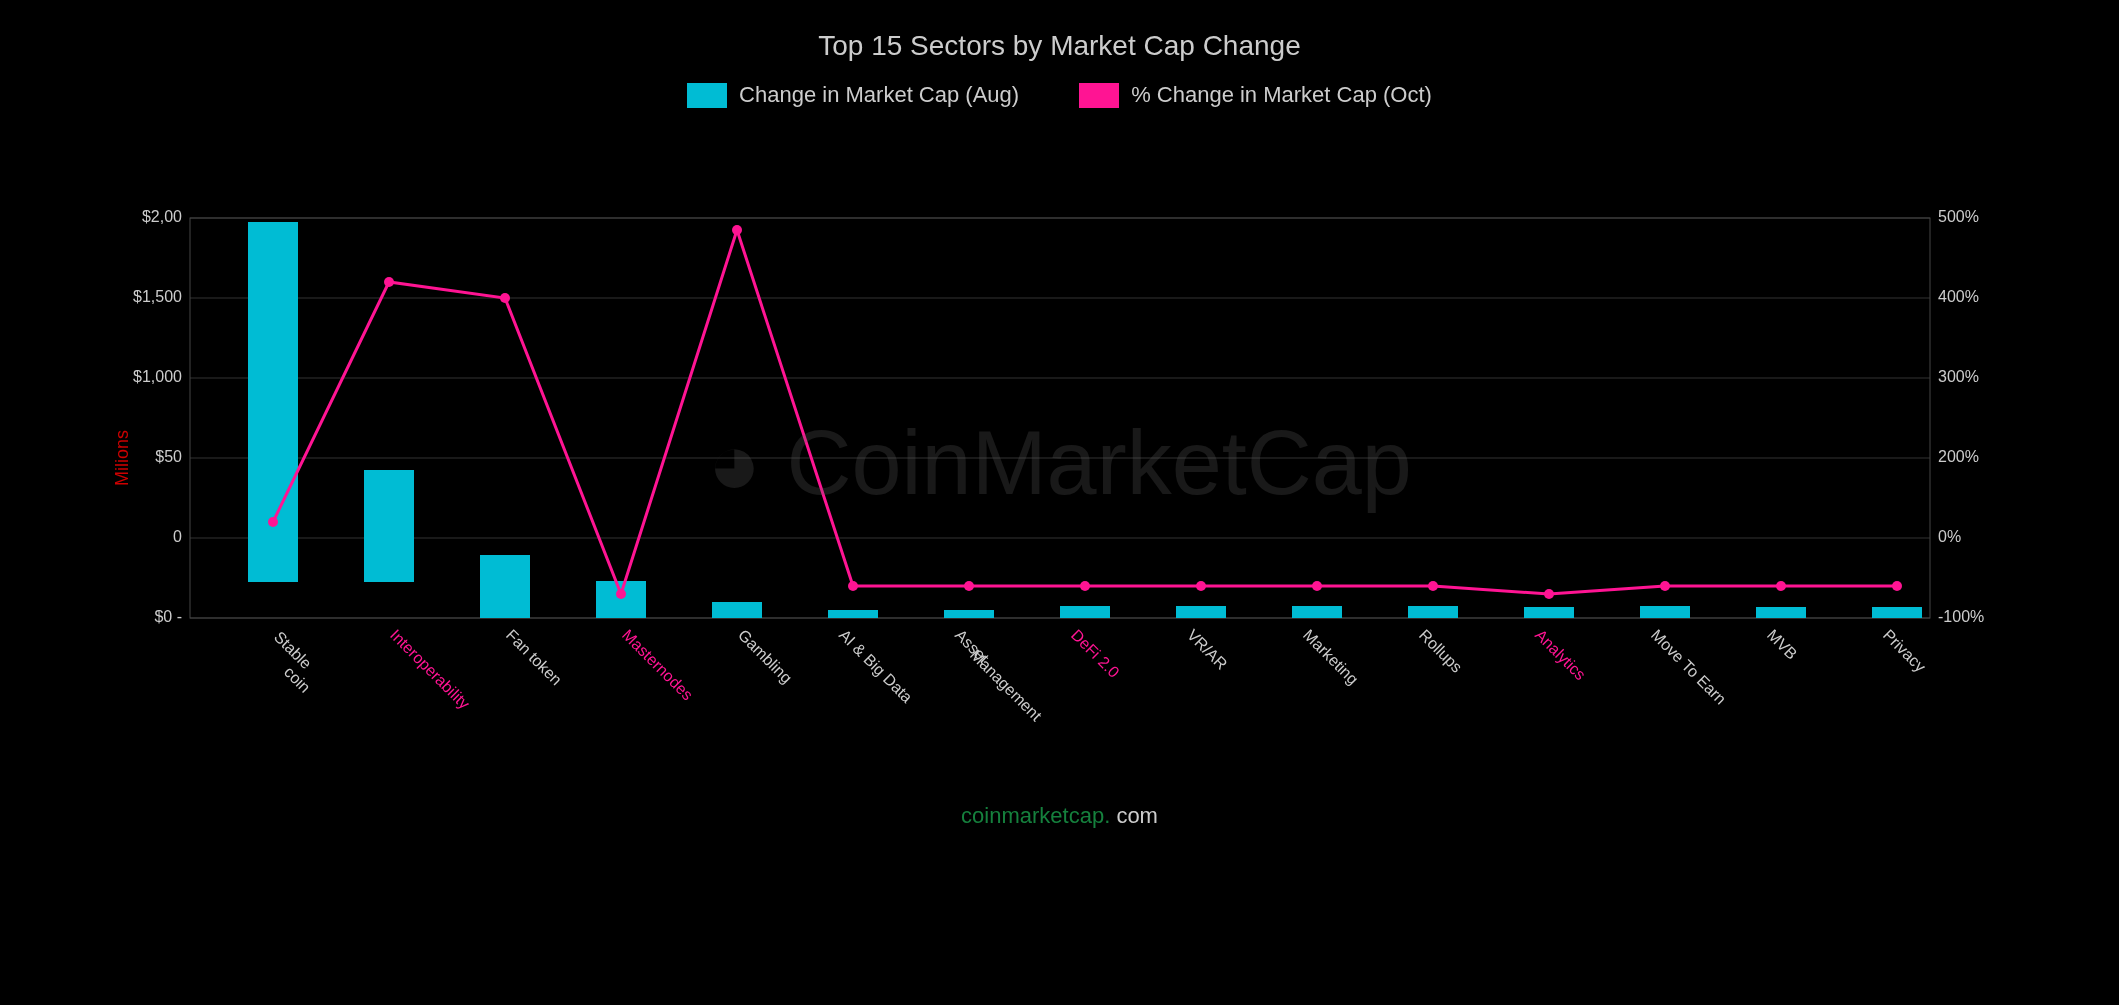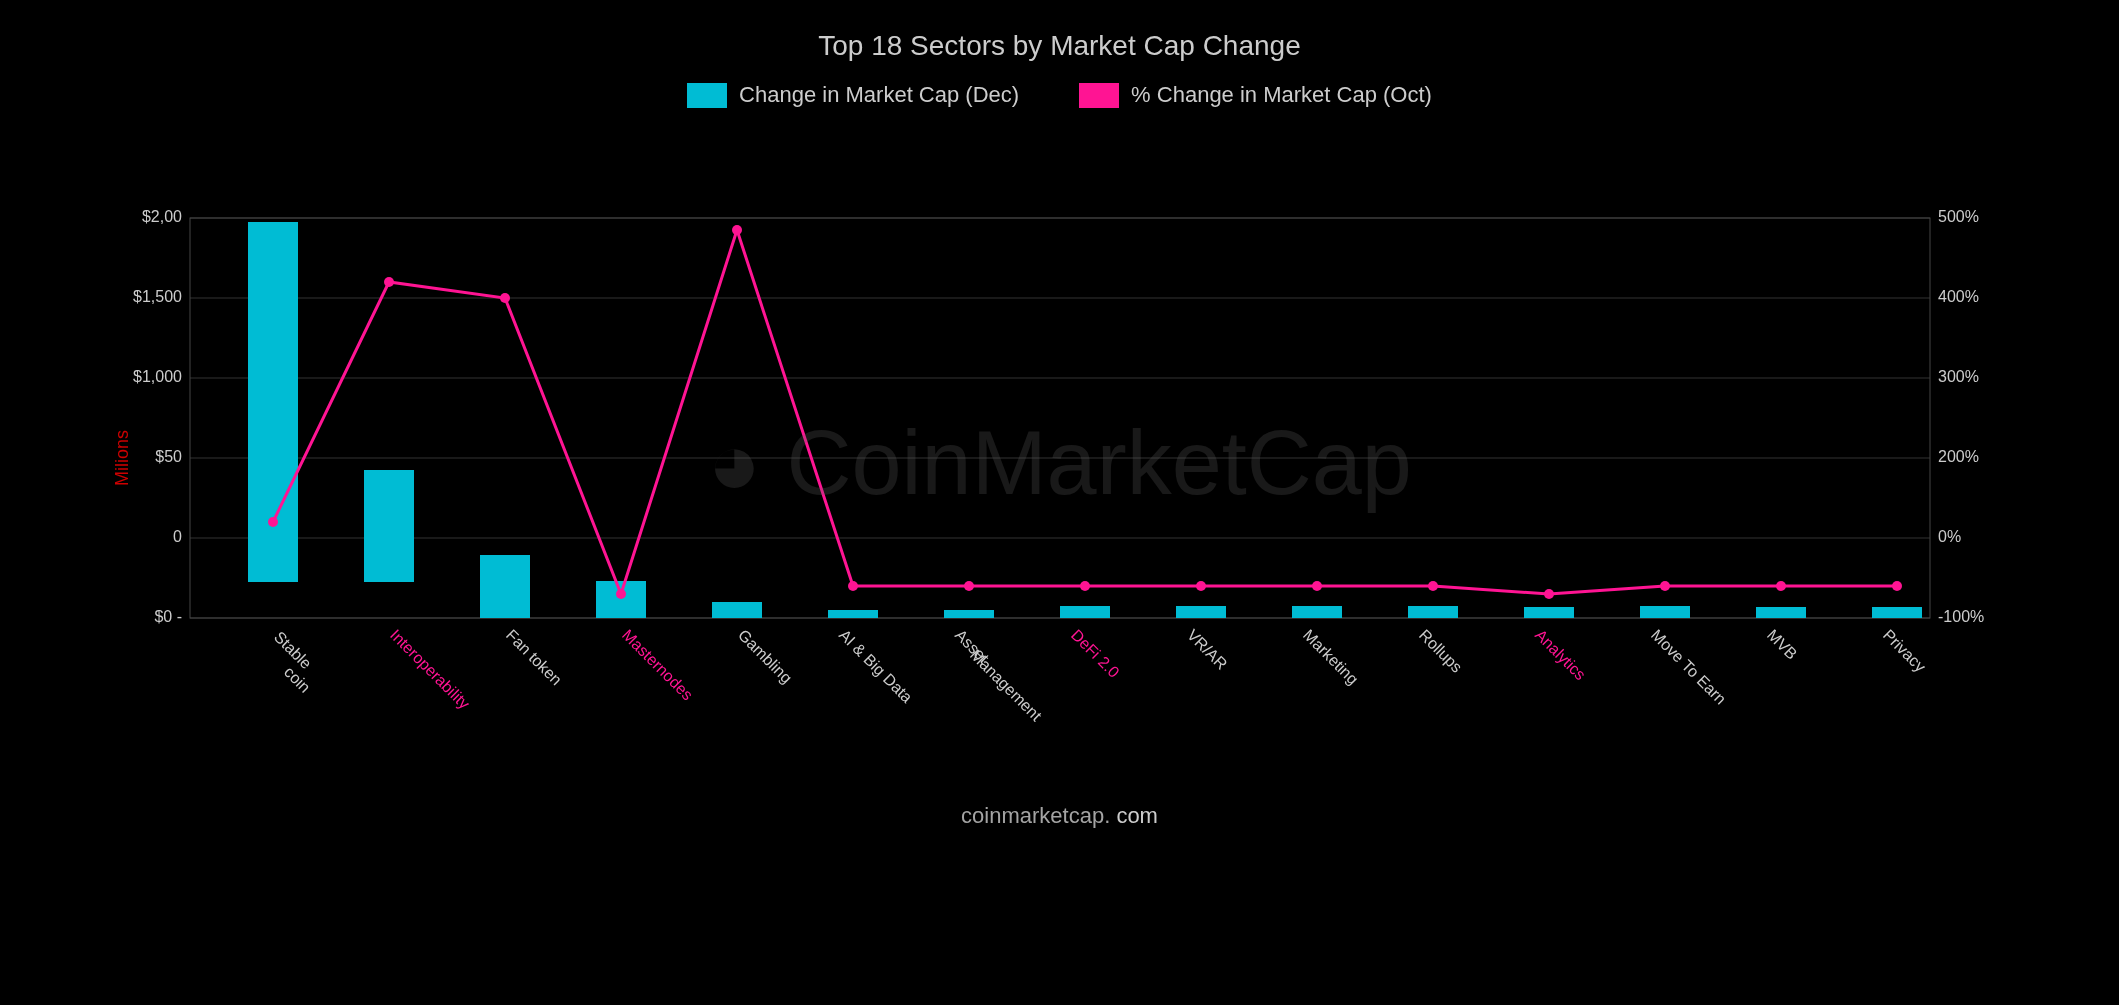--- a/index.html
+++ b/index.html
@@ -66,31 +66,31 @@
     }
     svg.main-chart {
       width: 100%;
       height: 100%;
     }
     .footer {
       margin-top: 15px;
       font-size: 22px;
       color: #ccc;
     }
-    .footer span.pink { color: #a3a3a3; margin-top: 9px; }
+    .footer span.pink { color: #15803d; margin-top: 9px; }
   </style>
 </head>
 <body>
 
 <div class="chart-container">
-  <div class="chart-title">Top 18 Sectors by Market Cap Change</div>
+  <div class="chart-title">Top 15 Sectors by Market Cap Change</div>
   <div class="legend">
     <div class="legend-item">
       <div class="legend-box legend-box-cyan"></div>
-      <span>Change in Market Cap (Dec)</span>
+      <span>Change in Market Cap (Aug)</span>
     </div>
     <div class="legend-item">
       <div class="legend-box legend-box-pink"></div>
       <span>% Change in Market Cap (Oct)</span>
     </div>
   </div>
 
   <div class="chart-area">
     <div class="watermark">◕ CoinMarketCap</div>
     <svg class="main-chart" viewBox="0 0 1900 650" xmlns="http://www.w3.org/2000/svg">

